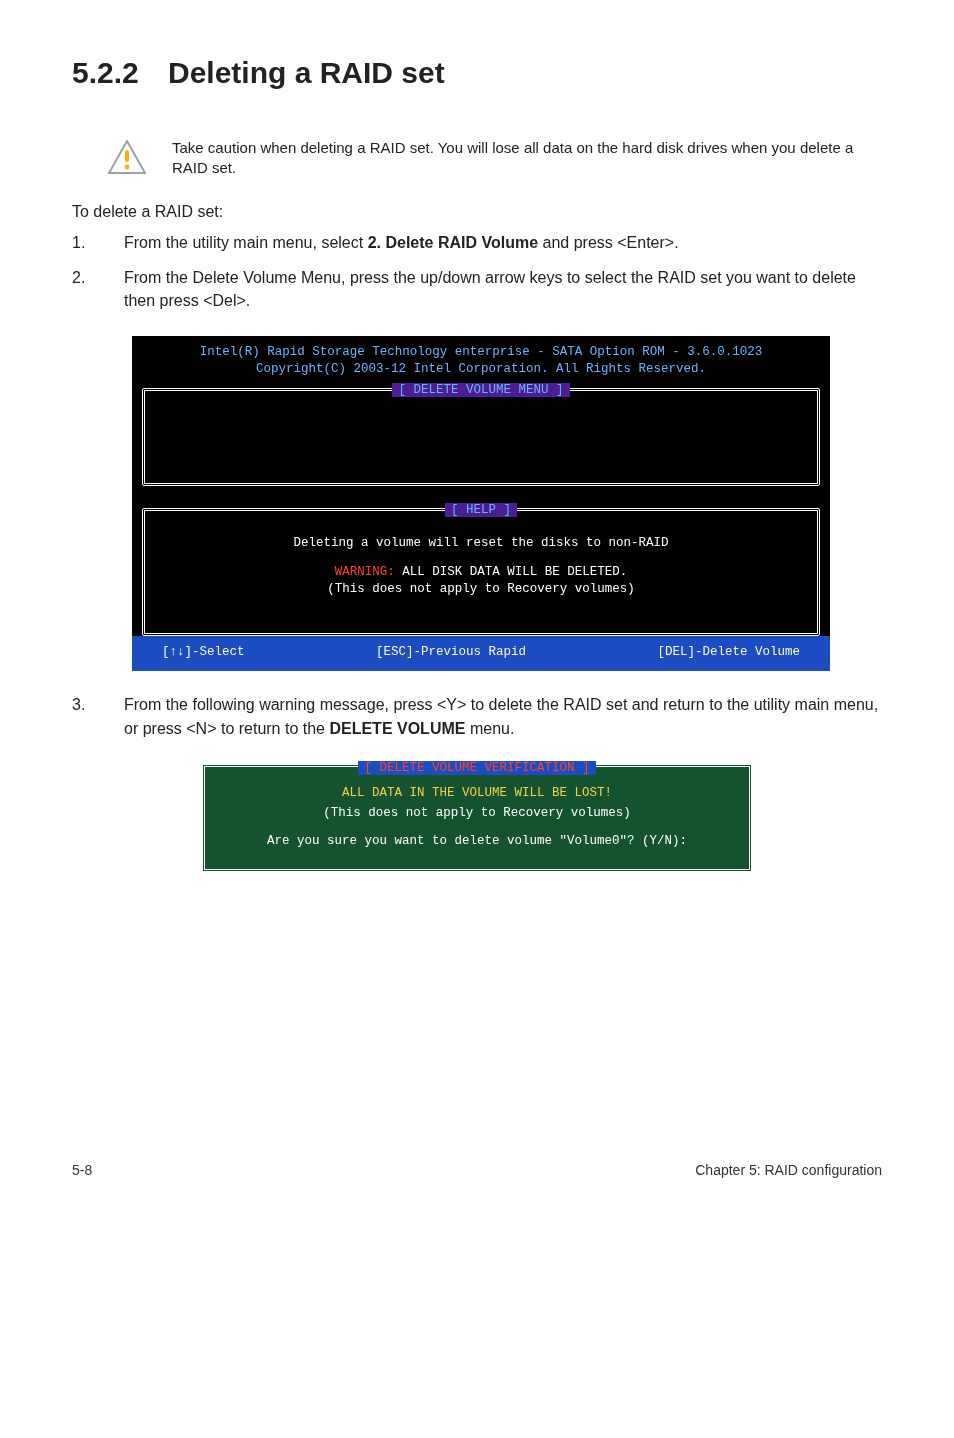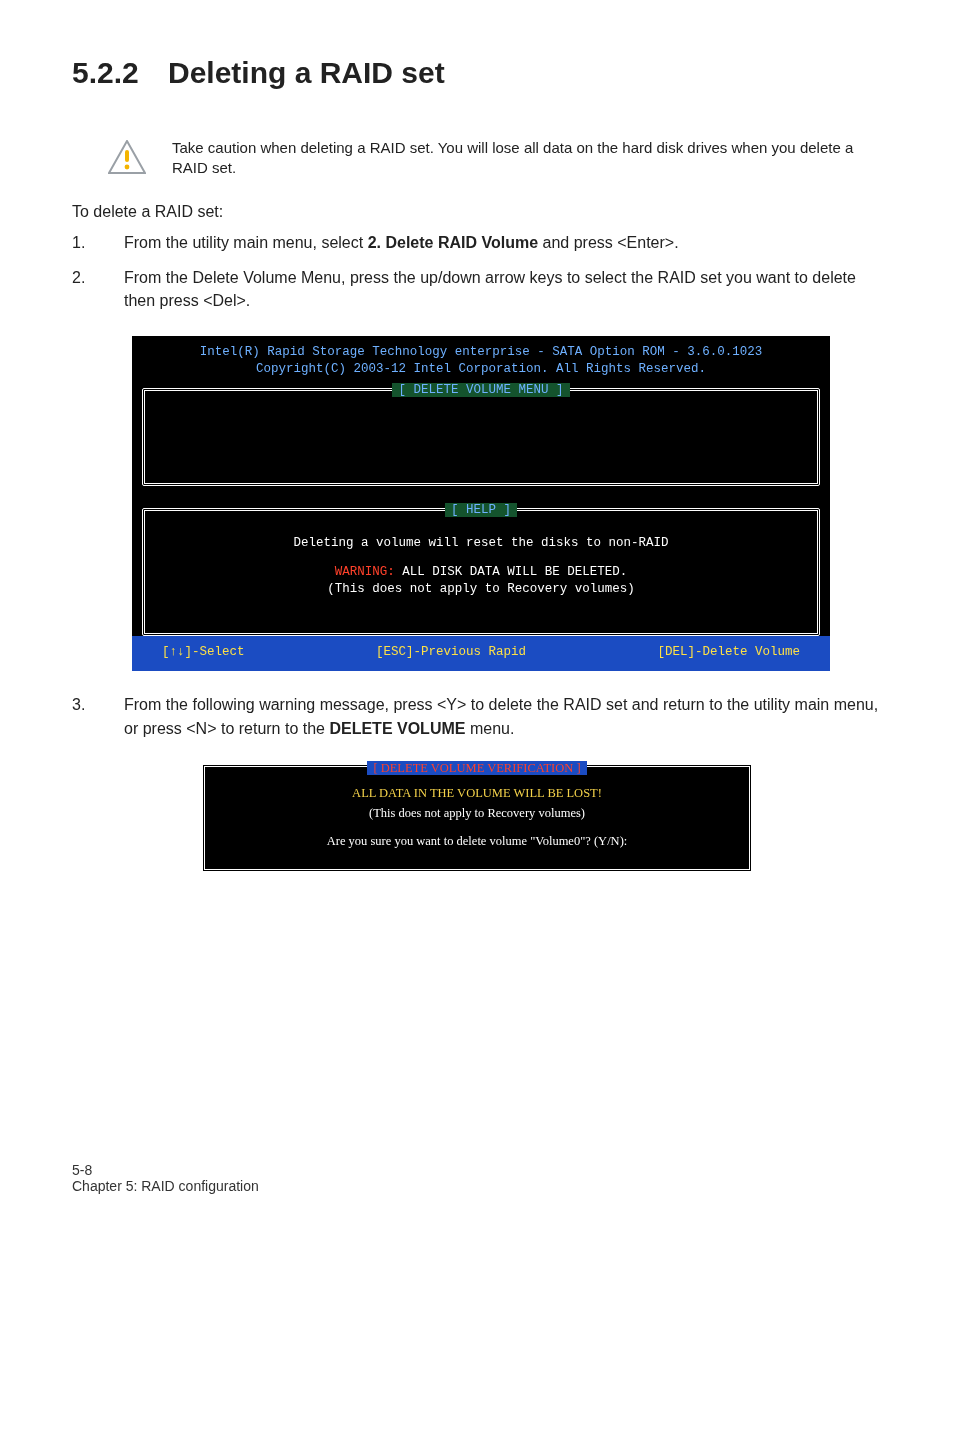--- a/index.html
+++ b/index.html
@@ -82,74 +82,72 @@
     min-height: 80px;
   }
   .frame-title-wrap {
     position: absolute;
     top: -9px;
     left: 0;
     width: 100%;
     text-align: center;
   }
   .frame-title {
-    background: #14532d;
+    background: #4c1d95;
     padding: 0 6px;
     color: #6eb0ff;
   }
   .vol-table { width: 100%; }
   .vol-head { color: #fff; }
   .vol-head th { text-align: left; font-weight: normal; text-decoration: underline; padding: 0 4px; }
   .vol-row td { padding: 0 4px; }
   .cyan { color: #46c7c3; }
   .yellow { color: #f4d24a; }
   .red { color: #ff412a; }
   .bios-help { margin-top: 22px; }
   .help-content { text-align: center; padding: 18px 8px 30px 8px; }
   .bios-footer {
     display: flex;
     justify-content: space-between;
     padding: 8px 30px 10px 30px;
-    color: #fde047;
+    color: #fef9c3;
     background: #1b4cc2;
   }
   .dialog-wrapper {
     margin: 8px 130px 30px 130px;
     font-family: "Courier New", monospace;
     font-size: 12.5px;
   }
   .dialog-frame {
     border: 3px double #fff;
-    background: #000000;
+    background: #14532d;
     color: #fff;
     padding: 16px 20px 18px 20px;
     position: relative;
     text-align: center;
     line-height: 1.6;
-    font-family: Liberation Serif, serif;
   }
   .dialog-title-wrap {
     position: absolute;
     top: -9px;
     left: 0;
     width: 100%;
     text-align: center;
   }
   .dialog-title {
     background: #1b4cc2;
     padding: 0 6px;
     color: #ff412a;
   }
   .page-footer {
     display: flex;
     justify-content: space-between;
     padding: 260px 72px 30px 72px;
     font-size: 14px;
     color: #333;
-    flex-direction: column;
   }
 </style>
 </head>
 <body>
 
 <div class="page">
 
   <h2>
     <span class="section-number">5.2.2</span><span>Deleting a RAID set</span>
   </h2>

